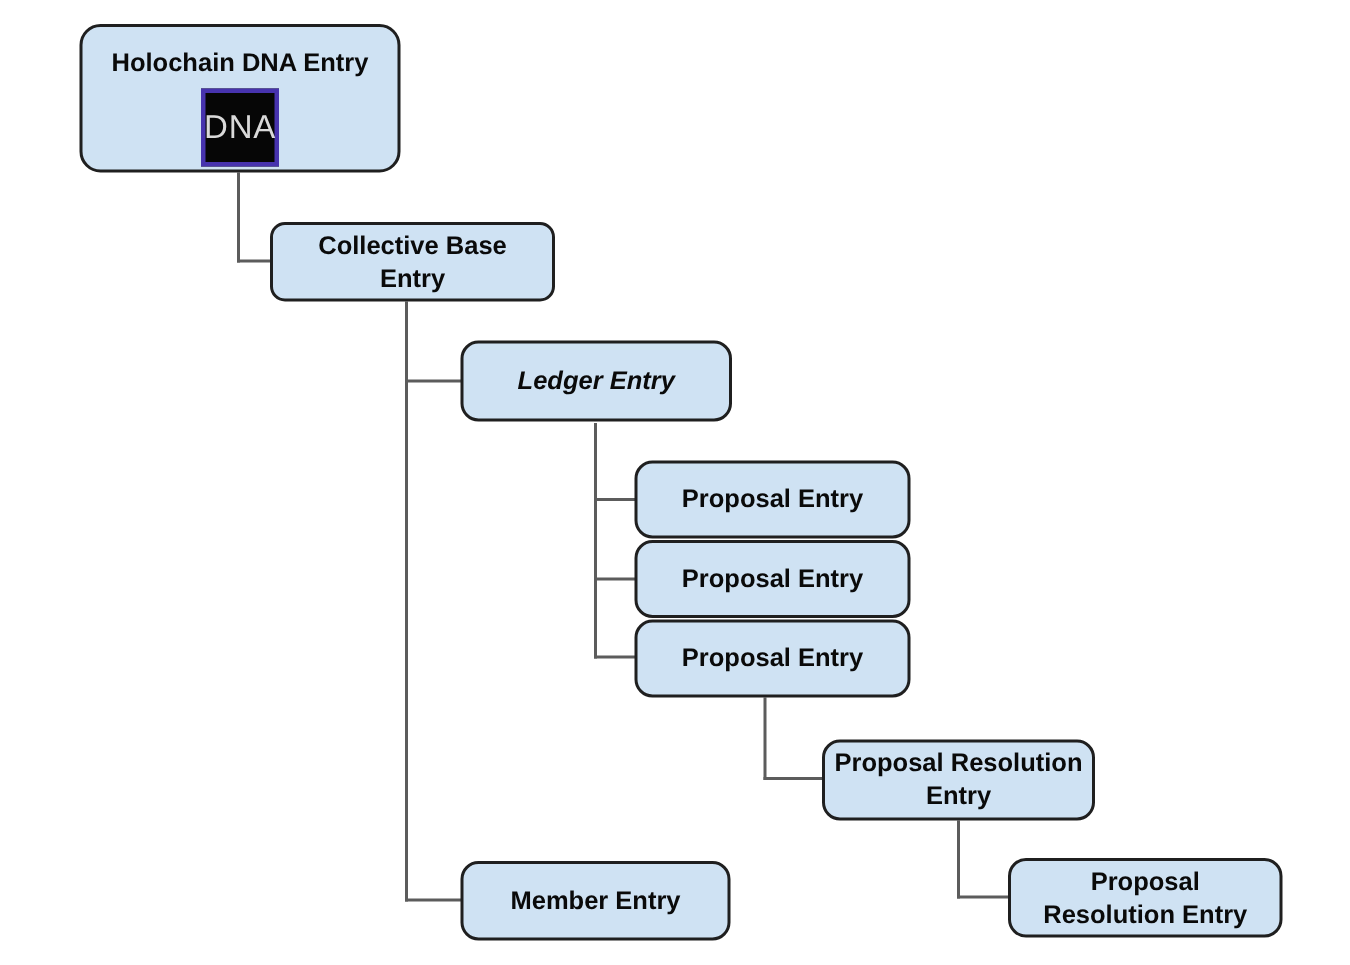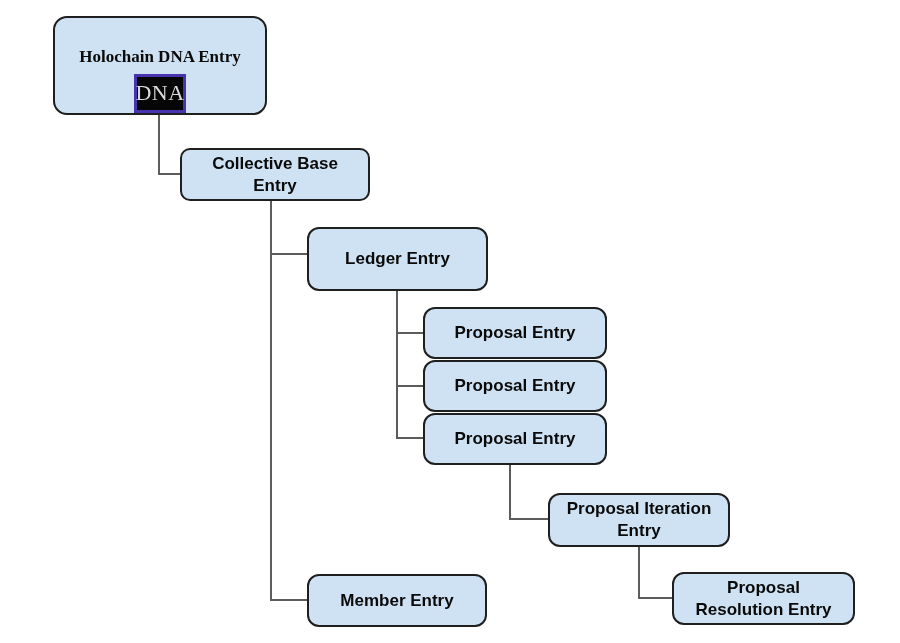--- a/index.html
+++ b/index.html
@@ -38,22 +38,21 @@
     font-weight: bold;
     font-size: 17px;
     line-height: 1.28;
     color: var(--text);
     white-space: pre-line;
   }
   .node-root {
     border-radius: 14px;
     flex-direction: column;
     justify-content: flex-start;
-    padding-top: 28px;
-    font-family: Liberation Serif, serif;
+    padding-top: 13px;
   }
   .dna-badge {
     margin-top: 6px;
     width: 52px;
     height: 52px;
     background: var(--dna-fill);
     border: 3px solid var(--dna-border);
     display: flex;
     align-items: center;
     justify-content: center;
@@ -93,38 +92,38 @@
   <div class="node node-root" style="left:53px; top:16px; width:214px; height:99px;">
     <span class="label">Holochain DNA Entry</span>
     <span class="dna-badge">DNA</span>
   </div>
 
   <div class="node" style="left:180px; top:148px; width:190px; height:53px; border-radius:10px;">
     <span class="label">Collective Base
 Entry</span>
   </div>
 
-  <div class="node" style="left:307px; top:227px; width:181px; height:64px;">
+  <div class="node" style="left:307px; top:227px; width:181px; height:54px;font-style:italic;">
     <span class="label">Ledger Entry</span>
   </div>
 
   <div class="node" style="left:423px; top:307px; width:184px; height:52px;">
     <span class="label">Proposal Entry</span>
   </div>
 
   <div class="node" style="left:423px; top:360px; width:184px; height:52px;">
     <span class="label">Proposal Entry</span>
   </div>
 
   <div class="node" style="left:423px; top:413px; width:184px; height:52px;">
     <span class="label">Proposal Entry</span>
   </div>
 
   <div class="node" style="left:548px; top:493px; width:182px; height:54px;">
-    <span class="label">Proposal Iteration
+    <span class="label">Proposal Resolution
 Entry</span>
   </div>
 
   <div class="node" style="left:307px; top:574px; width:180px; height:53px;">
     <span class="label">Member Entry</span>
   </div>
 
   <div class="node" style="left:672px; top:572px; width:183px; height:53px;">
     <span class="label">Proposal
 Resolution Entry</span>

